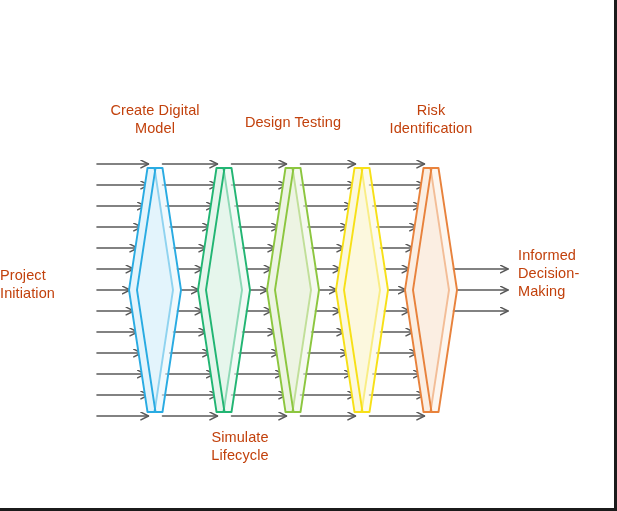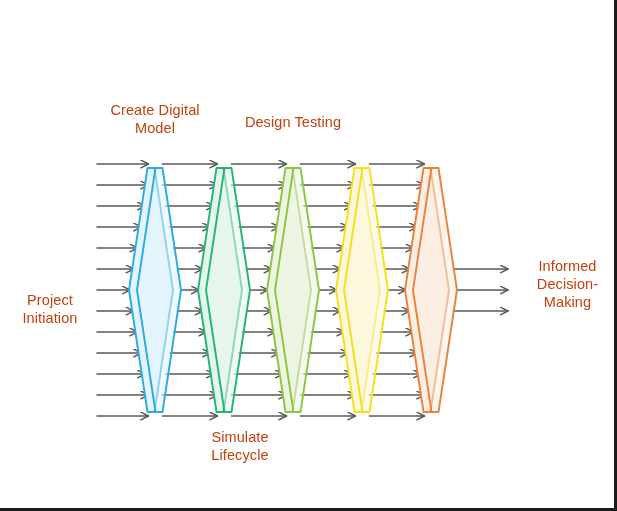--- a/index.html
+++ b/index.html
@@ -8,21 +8,21 @@
     position:relative;width:617px;height:511px;background:#ffffff;
     box-sizing:border-box;border-right:3px solid #1b1b1b;border-bottom:3px solid #1b1b1b;
     overflow:hidden;
   }
   #diagram{position:absolute;left:0;top:0;width:617px;height:511px;}
   .lbl{
     position:absolute;color:#c2410c;font-size:14.5px;line-height:18px;
     white-space:pre-line;letter-spacing:.1px;
   }
   .lbl.center{text-align:center;}
-  .lbl.right{text-align:center;margin-top:25px;}
+  .lbl.right{text-align:left;}
   .lbl.left{text-align:left;}
 </style>
 </head>
 <body>
 
 <div id="canvas">
 
   <svg id="diagram" viewBox="0 0 617 511">
     <defs>
       <marker id="ah" markerWidth="9" markerHeight="9" refX="8.4" refY="4.5" orient="auto" markerUnits="userSpaceOnUse">
@@ -119,27 +119,29 @@
         <g>
           <polygon points="423.5,168 430.5,168 449,290 430.5,412 423.5,412 405,290" fill="#FBEEE2" stroke="#E8823C" stroke-width="1.9" stroke-linejoin="round"></polygon>
           <polygon points="431.5,168 438.5,168 457,290 438.5,412 431.5,412 413,290" fill="#FBEEE2" fill-opacity="0.55" stroke="#E8823C" stroke-width="1.9" stroke-linejoin="round"></polygon>
         </g>
       </g>
   </svg>
 
   <div class="lbl right" id="lbl-input" style="left:0px;top:266px;width:100px;">Project
 Initiation</div>
 
-  <div class="lbl left" id="lbl-output" style="left:518px;top:257px;width:99px;text-align:center;">Informed
+  <div class="lbl left" id="lbl-output" style="left:518px;top:246px;width:99px;">Informed
 Decision-
 Making</div>
 
   <div class="lbl center" id="lbl-s0" style="left:85px;top:101px;width:140px;">Create Digital
 Model</div>
 
   <div class="lbl center" id="lbl-s1" style="left:170px;top:428px;width:140px;">Simulate
 Lifecycle</div>
 
   <div class="lbl center" id="lbl-s2" style="left:223px;top:113px;width:140px;">Design Testing</div>
 
 
+  <div class="lbl center" id="lbl-s4" style="left:361px;top:101px;width:140px;">Risk
+Identification</div>
 
 </div>
 
 </body></html>

